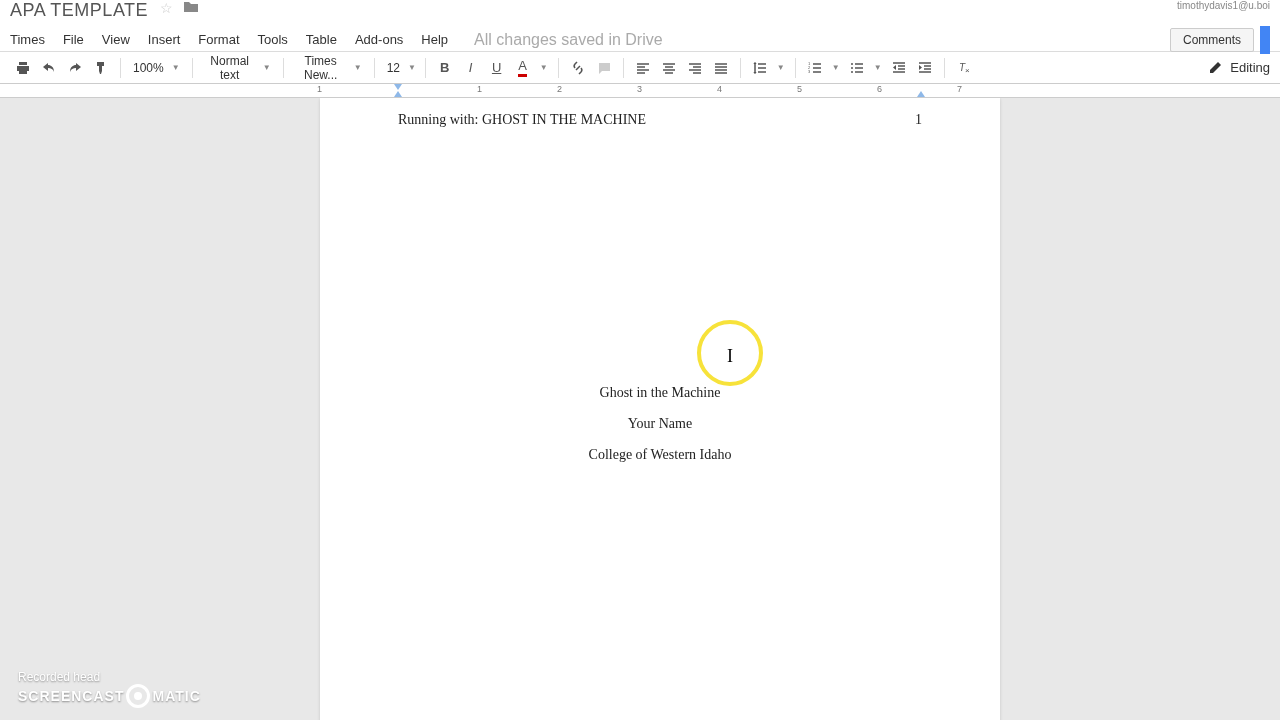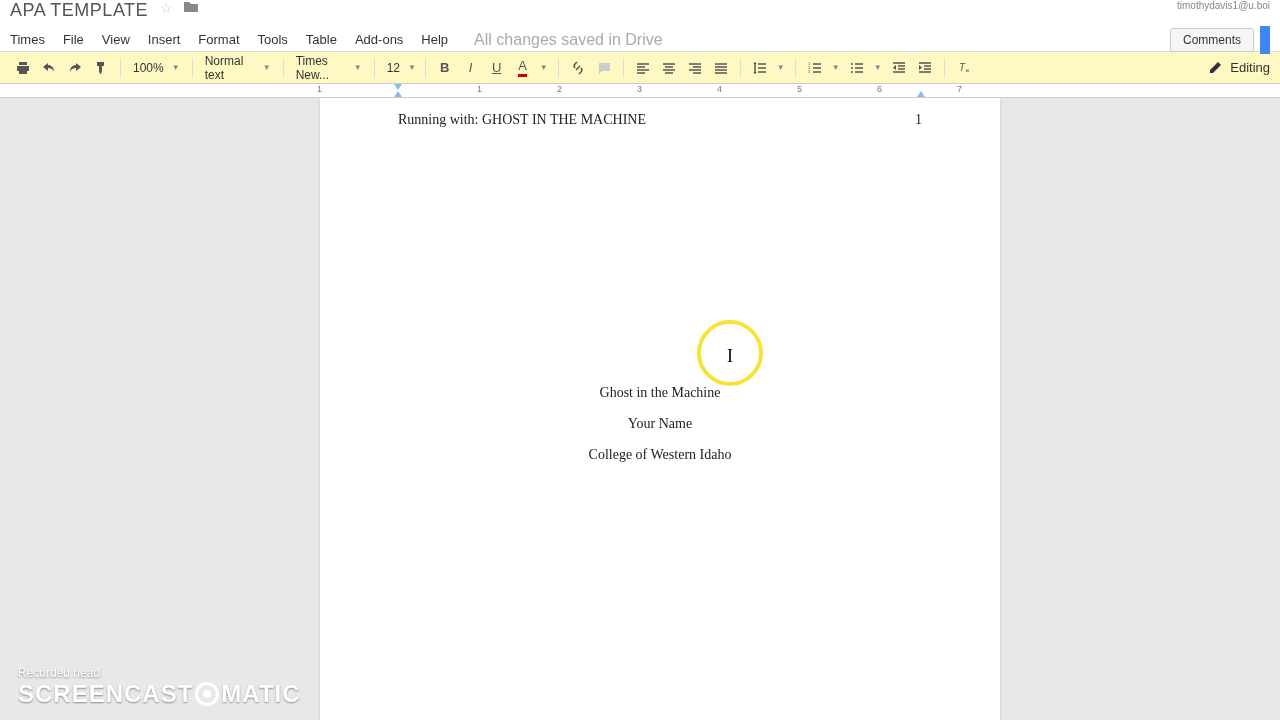--- a/index.html
+++ b/index.html
@@ -10,21 +10,21 @@
 .star-icon { margin-left: 12px; color: #ccc; font-size: 14px; }
 .folder-icon { margin-left: 10px; color: #888; font-size: 14px; }
 .user-email { margin-left: auto; font-size: 10px; color: #888; }
 
 .menu-bar { background: #fff; height: 24px; display: flex; align-items: center; padding: 0 10px; border-bottom: 1px solid #ddd; }
 .menu-item { font-size: 13px; color: #333; margin-right: 18px; cursor: pointer; }
 .save-status { font-size: 16px; color: #aaa; margin-left: 8px; }
 .comments-btn { margin-left: auto; background: #f5f5f5; border: 1px solid #ccc; padding: 4px 12px; font-size: 12px; color: #333; border-radius: 2px; margin-right: 6px; cursor: pointer; }
 .share-stub { width: 10px; height: 28px; background: #4285f4; }
 
-.toolbar { background: #fef9c3; height: 32px; display: flex; align-items: center; padding: 0 10px; border-bottom: 1px solid #ccc; box-shadow: 0 1px 2px rgba(0,0,0,0.08); }
+.toolbar { background: #ffffff; height: 32px; display: flex; align-items: center; padding: 0 10px; border-bottom: 1px solid #ccc; box-shadow: 0 1px 2px rgba(0,0,0,0.08); text-align: center; }
 .tb-btn { width: 18px; height: 18px; margin: 0 4px; display: flex; align-items: center; justify-content: center; color: #555; font-size: 13px; cursor: pointer; }
 .tb-sep { width: 1px; height: 20px; background: #ddd; margin: 0 6px; }
 .tb-dropdown { display: flex; align-items: center; padding: 0 6px; font-size: 12px; color: #333; cursor: pointer; }
 .tb-dropdown .caret { margin-left: 8px; color: #888; font-size: 8px; }
 .editing-mode { margin-left: auto; display: flex; align-items: center; font-size: 13px; color: #333; cursor: pointer; }
 .editing-mode .pencil { margin-right: 8px; }
 
 .ruler { background: #fff; height: 14px; border-bottom: 1px solid #ccc; position: relative; font-size: 9px; color: #777; }
 .ruler-mark { position: absolute; top: 0; }
 .indent-marker { position: absolute; width: 0; height: 0; }
@@ -35,21 +35,21 @@
 .doc-area { position: absolute; top: 98px; left: 0; right: 0; bottom: 0; background: #e8e8e8; overflow: hidden; }
 .page { position: absolute; left: 320px; top: 0; width: 680px; height: 880px; background: #fff; box-shadow: 0 1px 3px rgba(0,0,0,0.15); padding: 14px 78px 0 78px; font-family: 'Times New Roman', serif; font-size: 14px; color: #222; }
 .running-head { display: flex; justify-content: space-between; }
 .doc-centered { text-align: center; line-height: 2.2; }
 .doc-title-line { margin-top: 250px; }
 .highlight-ring { position: absolute; width: 66px; height: 66px; border: 4px solid #f7e23a; border-radius: 50%; pointer-events: none; }
 .text-cursor { position: absolute; font-family: 'Times New Roman', serif; font-size: 18px; color: #000; }
 
 .watermark { position: absolute; left: 18px; bottom: 12px; color: #fff; font-family: Arial, sans-serif; text-shadow: 0 1px 2px rgba(0,0,0,0.4); }
 .watermark .rec { font-size: 12px; }
-.watermark .logo { font-size: 24px; font-weight: bold; letter-spacing: 1px; display: flex; align-items: center; }
+.watermark .logo { font-size: 14px; font-weight: bold; letter-spacing: 1px; display: flex; align-items: center; }
 .watermark .circ { display: inline-flex; width: 24px; height: 24px; border: 3px solid #fff; border-radius: 50%; align-items: center; justify-content: center; margin: 0 2px; }
 .watermark .circ-inner { width: 8px; height: 8px; background: #fff; border-radius: 50%; }
 
 svg { display: block; }
 </style>
 </head>
 <body>
 
 <div class="title-bar">
   <span class="doc-title">APA TEMPLATE</span>

